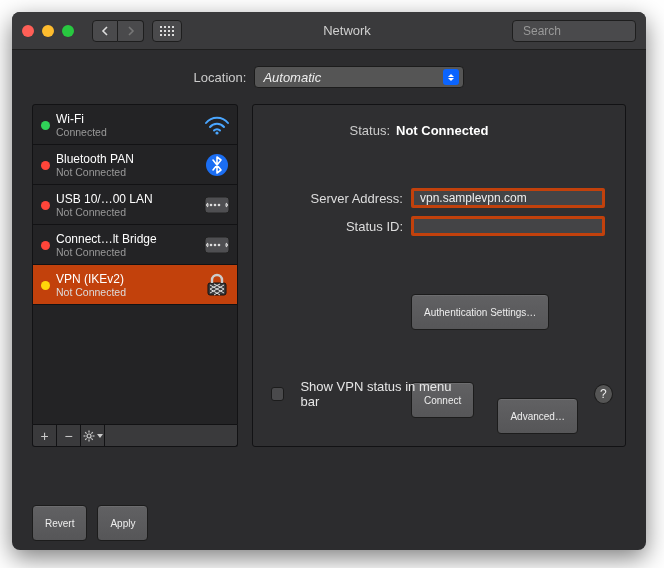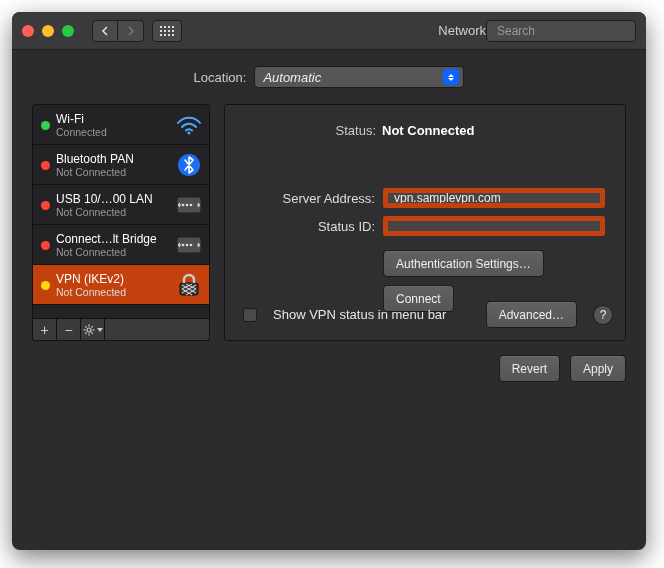--- a/index.html
+++ b/index.html
@@ -10,34 +10,34 @@
 .tl { width: 12px; height: 12px; border-radius: 50%; }
 .tl.red { background: #ff5f57; }
 .tl.yellow { background: #febc2e; }
 .tl.green { background: #28c840; }
 .navseg { display: flex; margin-left: 18px; }
 .navbtn { width: 26px; height: 22px; background: #4a4a4c; border: 1px solid #1e1e1e; display: flex; align-items: center; justify-content: center; color: #bbb; }
 .navbtn:first-child { border-radius: 4px 0 0 4px; }
 .navbtn:last-child { border-radius: 0 4px 4px 0; border-left: none; }
 .navbtn.disabled { color: #666; }
 .gridbtn { width: 30px; height: 22px; background: #4a4a4c; border: 1px solid #1e1e1e; border-radius: 4px; margin-left: 8px; display: flex; align-items: center; justify-content: center; color: #ddd; }
-.wtitle { flex: 1; text-align: right; color: #d0d0d0; font-size: 13px; }
-.searchwrap { width: 150px; }
+.wtitle { flex: 1; text-align: center; color: #d0d0d0; font-size: 13px; }
+.searchwrap { width: 124px; }
 .search { width: 100%; height: 22px; background: #4a4a4c; border: 1px solid #1e1e1e; border-radius: 4px; display: flex; align-items: center; padding: 0 6px; gap: 4px; }
 .search input { flex: 1; background: transparent; border: none; color: #ddd; font-size: 12px; outline: none; }
 .search input::placeholder { color: #999; }
 .locrow { display: flex; align-items: center; justify-content: center; gap: 8px; padding: 16px 0 12px; }
 .locrow .lbl { color: #ccc; font-size: 13px; }
 .dropdown { width: 210px; height: 22px; background: #555; border: 1px solid #1c1c1c; border-radius: 4px; display: flex; align-items: center; padding: 0 4px 0 8px; position: relative; color: #eee; font-style: italic; }
 .dropdown .ddval { flex: 1; }
 .dropdown .ddarr { width: 16px; height: 16px; background: #0a64ff; border-radius: 3px; display: flex; flex-direction: column; align-items: center; justify-content: center; gap: 0; }
 .dropdown .ddarr::before { content: ""; border-left: 3px solid transparent; border-right: 3px solid transparent; border-bottom: 3px solid #fff; margin-bottom: 1px; }
 .dropdown .ddarr::after { content: ""; border-left: 3px solid transparent; border-right: 3px solid transparent; border-top: 3px solid #fff; }
 .body { display: flex; padding: 4px 20px 14px; gap: 14px; }
-.sidebar { width: 178px; display: flex; flex-direction: column; }
+.sidebar { width: 206px; display: flex; flex-direction: column; }
 .svclist { flex: 1; background: #232325; border: 1px solid #121214; border-radius: 3px 3px 0 0; overflow: hidden; height: 324px; }
 .svc { display: flex; align-items: center; height: 40px; padding: 0 6px 0 8px; border-bottom: 1px solid #121214; gap: 6px; }
 .svc.selected { background: #c2410c; }
 .dot { width: 9px; height: 9px; border-radius: 50%; flex-shrink: 0; margin-top: 1px; }
 .dot.green { background: #30d158; }
 .dot.red { background: #ff453a; }
 .dot.yellow { background: #ffd60a; }
 .svctxt { flex: 1; min-width: 0; }
 .svcname { color: #fff; font-size: 12px; white-space: nowrap; overflow: hidden; text-overflow: ellipsis; }
 .svc.selected .svcname { color: #fff; }
@@ -45,29 +45,29 @@
 .svc.selected .svcstat { color: #ddd; }
 .svcicon { width: 28px; height: 28px; display: flex; align-items: center; justify-content: center; flex-shrink: 0; }
 .sidebarbtm { height: 22px; background: #3a3a3c; border: 1px solid #121214; border-top: none; border-radius: 0 0 3px 3px; display: flex; align-items: center; }
 .sbtn { width: 24px; height: 100%; border-right: 1px solid #121214; display: flex; align-items: center; justify-content: center; color: #ccc; font-size: 14px; }
 .detail { flex: 1; background: #2f2f31; border: 1px solid #121214; border-radius: 3px; padding: 18px 20px 14px; position: relative; }
 .statusrow { display: flex; align-items: center; gap: 6px; margin-bottom: 50px; justify-content: center; padding-right: 40px; }
 .statlbl { color: #ccc; }
 .statval { color: #fff; font-weight: 600; }
 .formrow { display: flex; align-items: center; gap: 8px; margin-bottom: 8px; }
 .formrow .flbl { width: 130px; text-align: right; color: #ddd; font-size: 13px; }
-.formrow input { flex: 1; height: 20px; background: #444446; border: 5px solid #c2410c; border-radius: 2px; padding: 0 6px; color: #eee; font-size: 12px; outline: none; }
+.formrow input { flex: 1; height: 20px; background: #444446; border: 3px solid #c2410c; border-radius: 2px; padding: 0 6px; color: #eee; font-size: 12px; outline: none; }
 .btnstack { margin-top: 14px; margin-bottom: 14px; }
 .btnstack .formrow { margin-bottom: 8px; }
-.macbtn { height: 27px; background: linear-gradient(#616163,#565658); border: 1px solid #1c1c1c; border-radius: 4px; padding: 0 12px; color: #eee; font-size: 12px; display: inline-flex; align-items: center; box-shadow: inset 0 1px 0 rgba(255,255,255,0.08); cursor: default; }
+.macbtn { height: 36px; background: linear-gradient(#616163,#565658); border: 1px solid #1c1c1c; border-radius: 4px; padding: 0 12px; color: #eee; font-size: 10px; display: inline-flex; align-items: center; box-shadow: inset 0 1px 0 rgba(255,255,255,0.08); cursor: default; margin-top: 44px; }
 .detailbtm { position: absolute; bottom: 12px; left: 18px; right: 12px; display: flex; align-items: center; gap: 16px; }
 .chk { width: 14px; height: 14px; background: #4a4a4c; border: 1px solid #1c1c1c; border-radius: 3px; }
 .detailbtm .spacer { flex: 1; }
 .helpbtn { width: 20px; height: 20px; border-radius: 50%; background: #555; border: 1px solid #1c1c1c; color: #eee; display: flex; align-items: center; justify-content: center; font-size: 12px; }
-.footer { display: flex; justify-content: flex-end; gap: 10px; padding: 0 20px 14px; }
+.footer { display: flex; justify-content: flex-start; gap: 10px; padding: 0 20px 14px; }
 svg { display: block; }
 </style>
 </head>
 <body>
 
 <div class="window">
 
   <div class="titlebar">
     <div class="traffic">
       <div class="tl red"></div>

